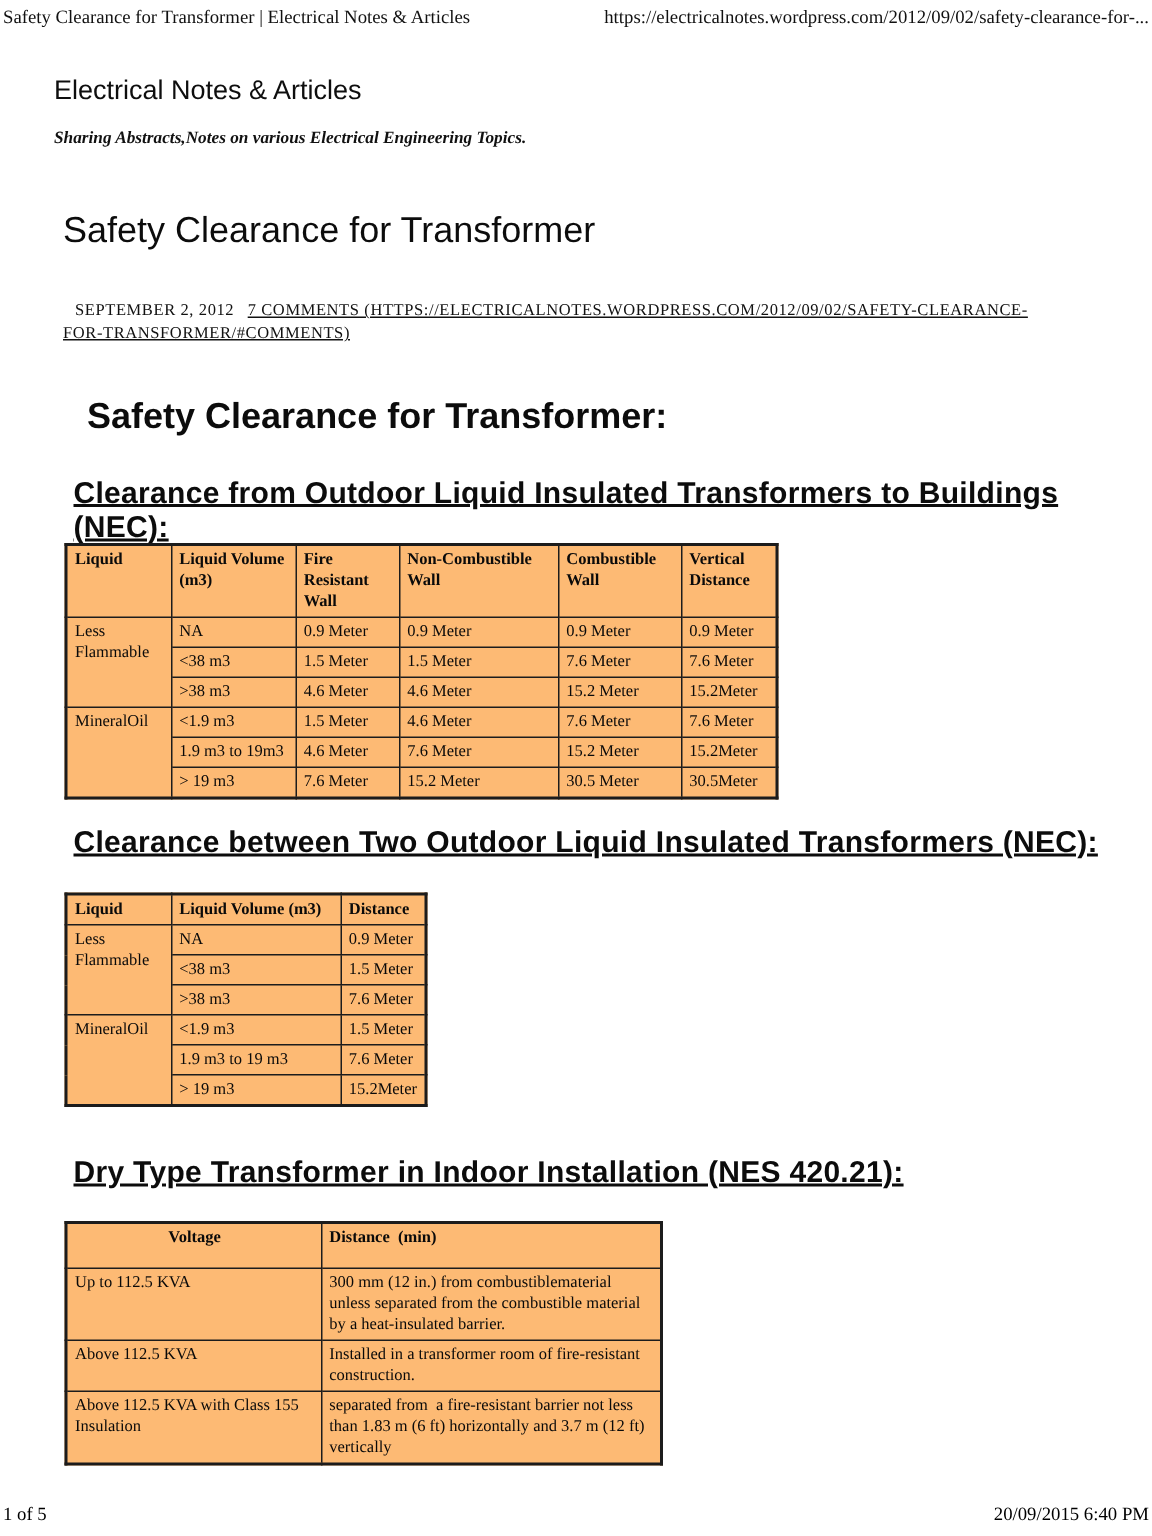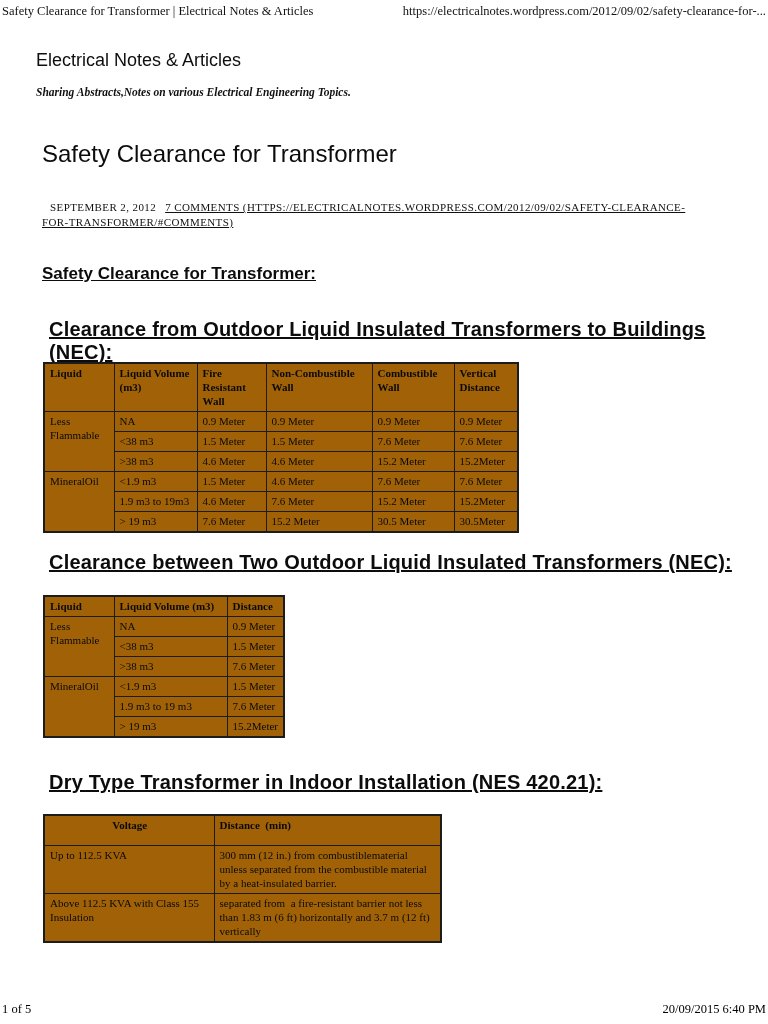--- a/index.html
+++ b/index.html
@@ -41,23 +41,23 @@
     letter-spacing: 0.4px;
     text-indent: 8px;
     color: #111;
   }
   .comments-link {
     margin-left: 9px;
     text-decoration: underline;
     cursor: pointer;
   }
   .main-heading {
-    top: 264px; left: 42px;
-    font-family: "Liberation Sans", sans-serif;
-    font-size: 17px; font-weight: 700; color: #0c0c0c; text-decoration: underline;
+    top: 264px; left: 58px;
+    font-family: "Liberation Sans", sans-serif;
+    font-size: 24px; font-weight: 700; color: #0c0c0c;
   }
   .section-heading {
     left: 49px;
     font-family: "Liberation Sans", sans-serif;
     font-size: 20px; font-weight: 700; letter-spacing: 0.2px;
     color: #0c0c0c;
     text-decoration: underline;
   }
   #sec0 { top: 318px; }
   #sec1 { top: 551px; }
@@ -65,21 +65,21 @@
 
   .table-host { left: 43px; }
   #tbl0 { top: 362px; }
   #tbl1 { top: 595px; }
   #tbl2 { top: 814px; }
 
   table.doc-table {
     border-collapse: collapse;
     table-layout: fixed;
     border: 2px solid #1c1c1c;
-    background: #a16207;
+    background: #fdba74;
   }
   .doc-table th, .doc-table td {
     border: 1px solid #1c1c1c;
     vertical-align: top;
     text-align: left;
     padding: 2px 4px 3px 5px;
     font-size: 11px;
     line-height: 14px;
     white-space: pre-wrap;
     font-family: "Liberation Serif", serif;
@@ -239,20 +239,24 @@
           <th style="text-align: center; height: 30px;">Voltage</th>
           <th style="height: 30px;">Distance  (min)</th>
         </tr>
       </thead>
       <tbody>
         <tr>
           <td>Up to 112.5 KVA</td>
           <td>300 mm (12 in.) from combustiblematerial unless separated from the combustible material by a heat-insulated barrier.</td>
         </tr>
         <tr>
+          <td>Above 112.5 KVA</td>
+          <td>Installed in a transformer room of fire-resistant construction.</td>
+        </tr>
+        <tr>
           <td>Above 112.5 KVA with Class 155 Insulation</td>
           <td>separated from  a fire-resistant barrier not less than 1.83 m (6 ft) horizontally and 3.7 m (12 ft) vertically</td>
         </tr>
       </tbody>
     </table>
   </div>
 
 <div class="abs pdf-footer">
   <span>1 of 5</span>
   <span>20/09/2015 6:40 PM</span>

